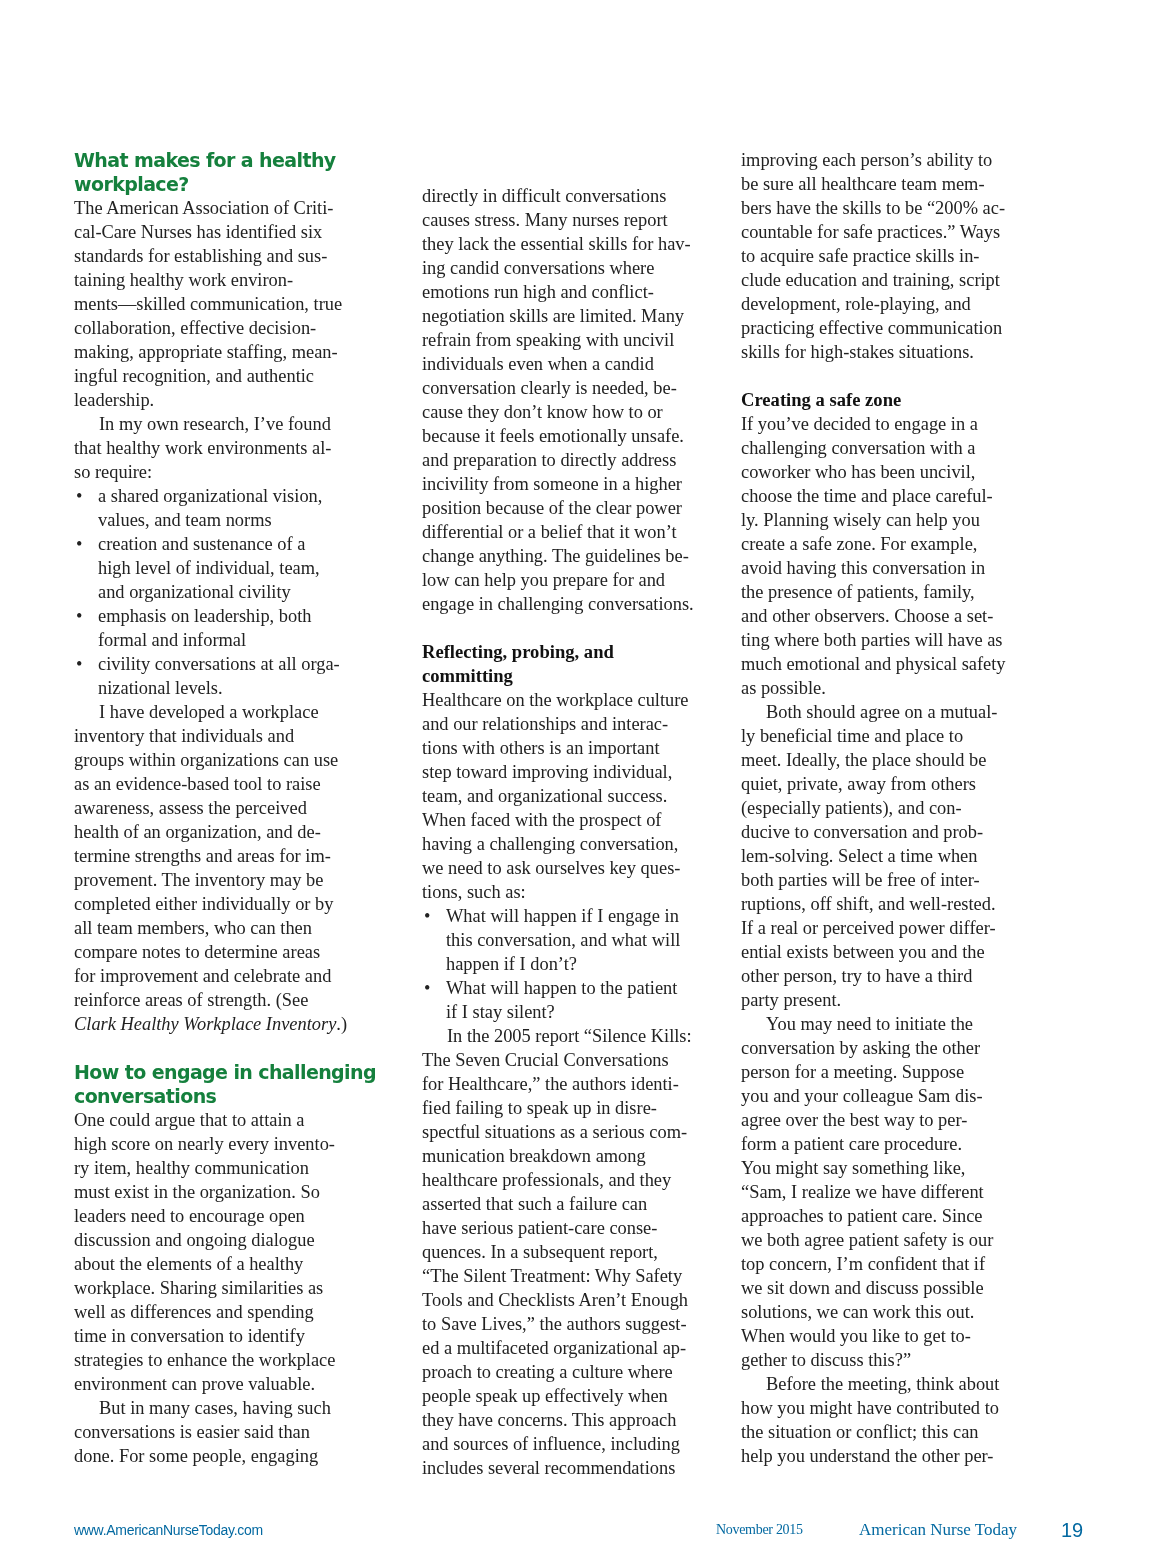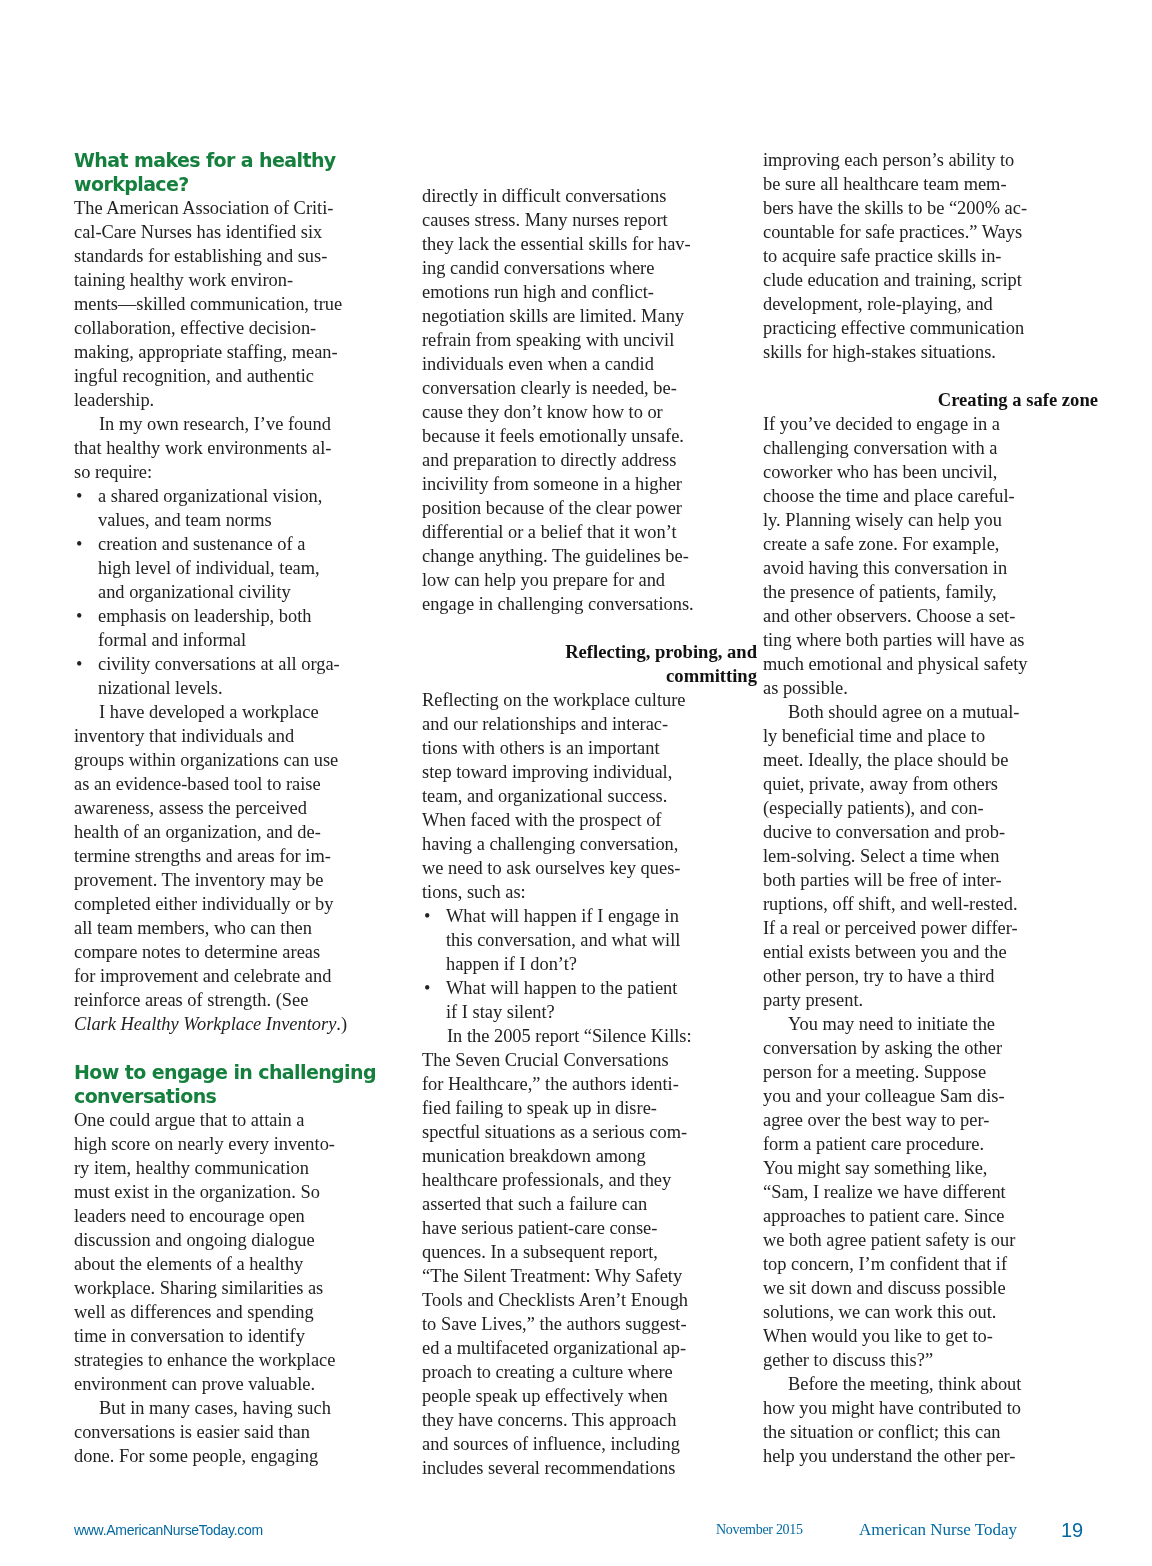--- a/index.html
+++ b/index.html
@@ -1,27 +1,27 @@
 <!DOCTYPE html>
 <html><head>
 <meta charset="utf-8">
 <style>
   html, body { margin: 0; padding: 0; background: #ffffff; }
   body { width: 1152px; height: 1566px; position: relative; overflow: hidden; color: #1a1a1a; }
   .col { position: absolute; top: 148px; width: 335px; }
   #col1 { left: 74px; }
   #col2 { left: 422px; margin-top: 36px; }
-  #col3 { left: 763px; }
+  #col3 { left: 741px; }
   .line { font-family: "Liberation Serif", "DejaVu Serif", serif; font-size: 18.4px; line-height: 24px; height: 24px; white-space: nowrap; color: #222; }
   .indent { padding-left: 25px; }
   .bullet-line { position: relative; padding-left: 24px; }
   .bullet-cont { padding-left: 24px; }
   .bullet-dot { position: absolute; left: 2px; top: 0; }
   .h-sans { font-family: "DejaVu Sans", "Liberation Sans", sans-serif; font-weight: bold; font-size: 19px; line-height: 24px; height: 24px; letter-spacing: -0.6px; white-space: nowrap; color: #15803d; }
-  .h-serif { font-family: "Liberation Serif", "DejaVu Serif", serif; font-weight: bold; font-size: 18.6px; line-height: 24px; height: 24px; white-space: nowrap; color: #111; text-align: right; }
+  .h-serif { font-family: "Liberation Serif", "DejaVu Serif", serif; font-weight: bold; font-size: 18.6px; line-height: 24px; height: 24px; white-space: nowrap; color: #111; }
   .gap { height: 24px; }
   .ital { font-style: italic; }
   .footer { position: absolute; top: 1520px; font-size: 14px; line-height: 20px; color: #0369a1; white-space: nowrap; }
   #footer-url { left: 74px; font-family: "Liberation Sans", sans-serif; letter-spacing: -0.3px; }
   #footer-date { left: 716px; font-family: Liberation Serif, serif; letter-spacing: -0.3px; }
   #footer-pub { left: 859px; font-family: "Liberation Serif", serif; font-size: 17px; }
   #footer-page { left: 1061px; font-family: Liberation Sans, sans-serif; font-size: 20px; text-align: right; }
 </style>
 </head>
 <body>
@@ -128,21 +128,21 @@
     <div class="line">change anything. The guidelines be-</div>
     <div class="line">low can help you prepare for and</div>
     <div class="line">engage in challenging conversations.</div>
   </div>
   <div class="gap"></div>
   <div>
     <div class="h-serif">Reflecting, probing, and</div>
     <div class="h-serif">committing</div>
   </div>
   <div>
-    <div class="line">Reflecting on the workplace culture</div>
+    <div class="line">Healthcare on the workplace culture</div>
     <div class="line">and our relationships and interac-</div>
     <div class="line">tions with others is an important</div>
     <div class="line">step toward improving individual,</div>
     <div class="line">team, and organizational success.</div>
     <div class="line">When faced with the prospect of</div>
     <div class="line">having a challenging conversation,</div>
     <div class="line">we need to ask ourselves key ques-</div>
     <div class="line">tions, such as:</div>
   </div>
   <div>

